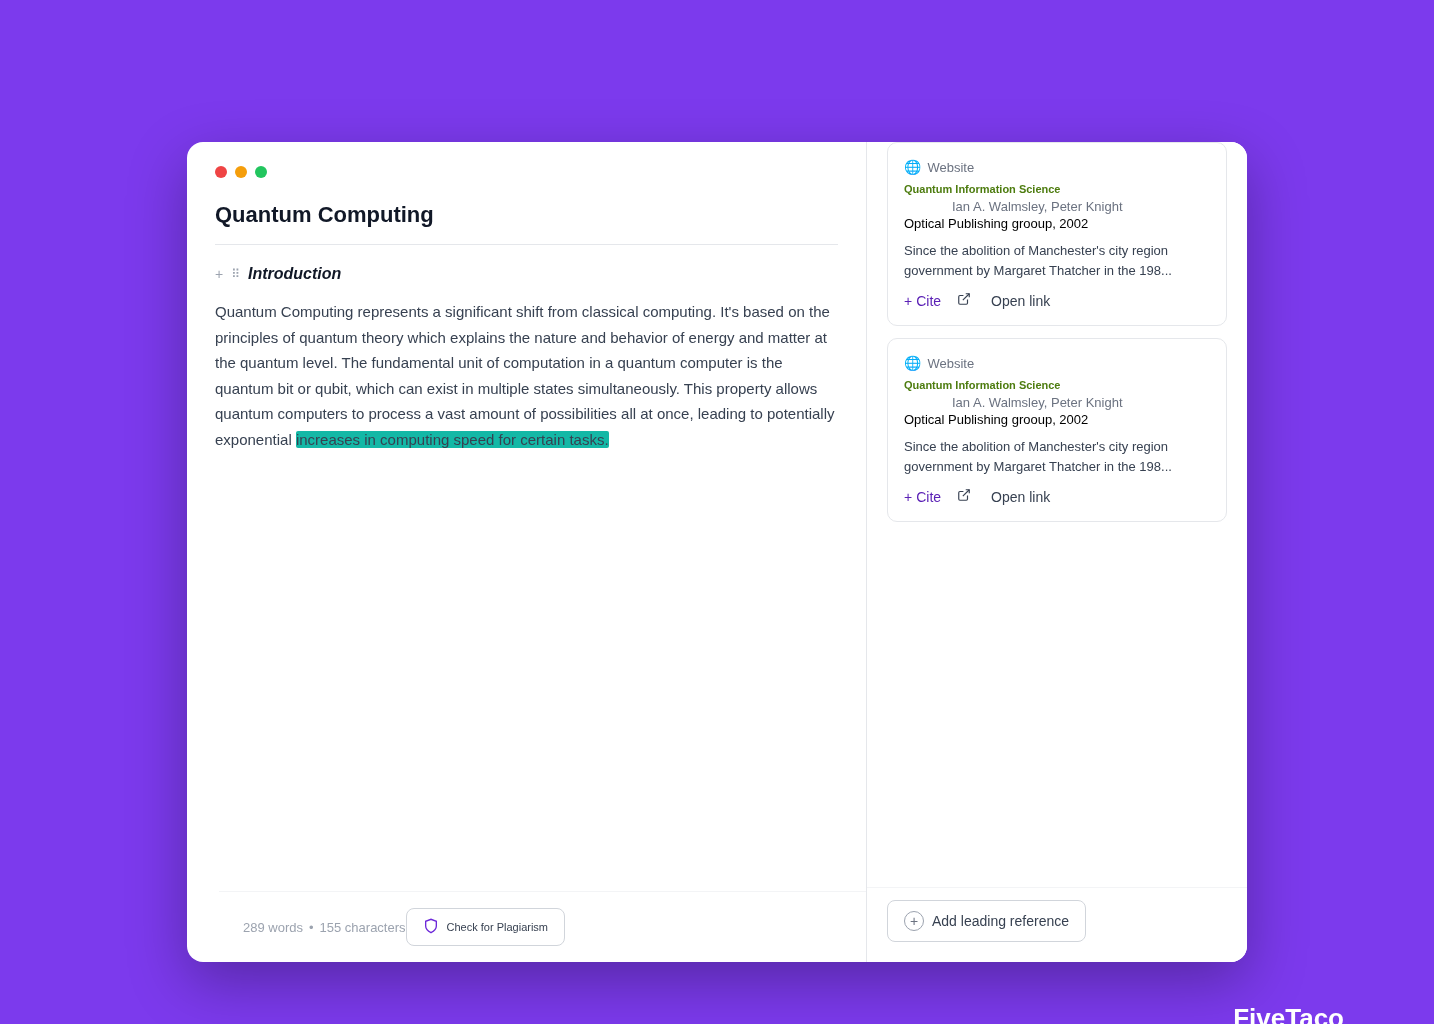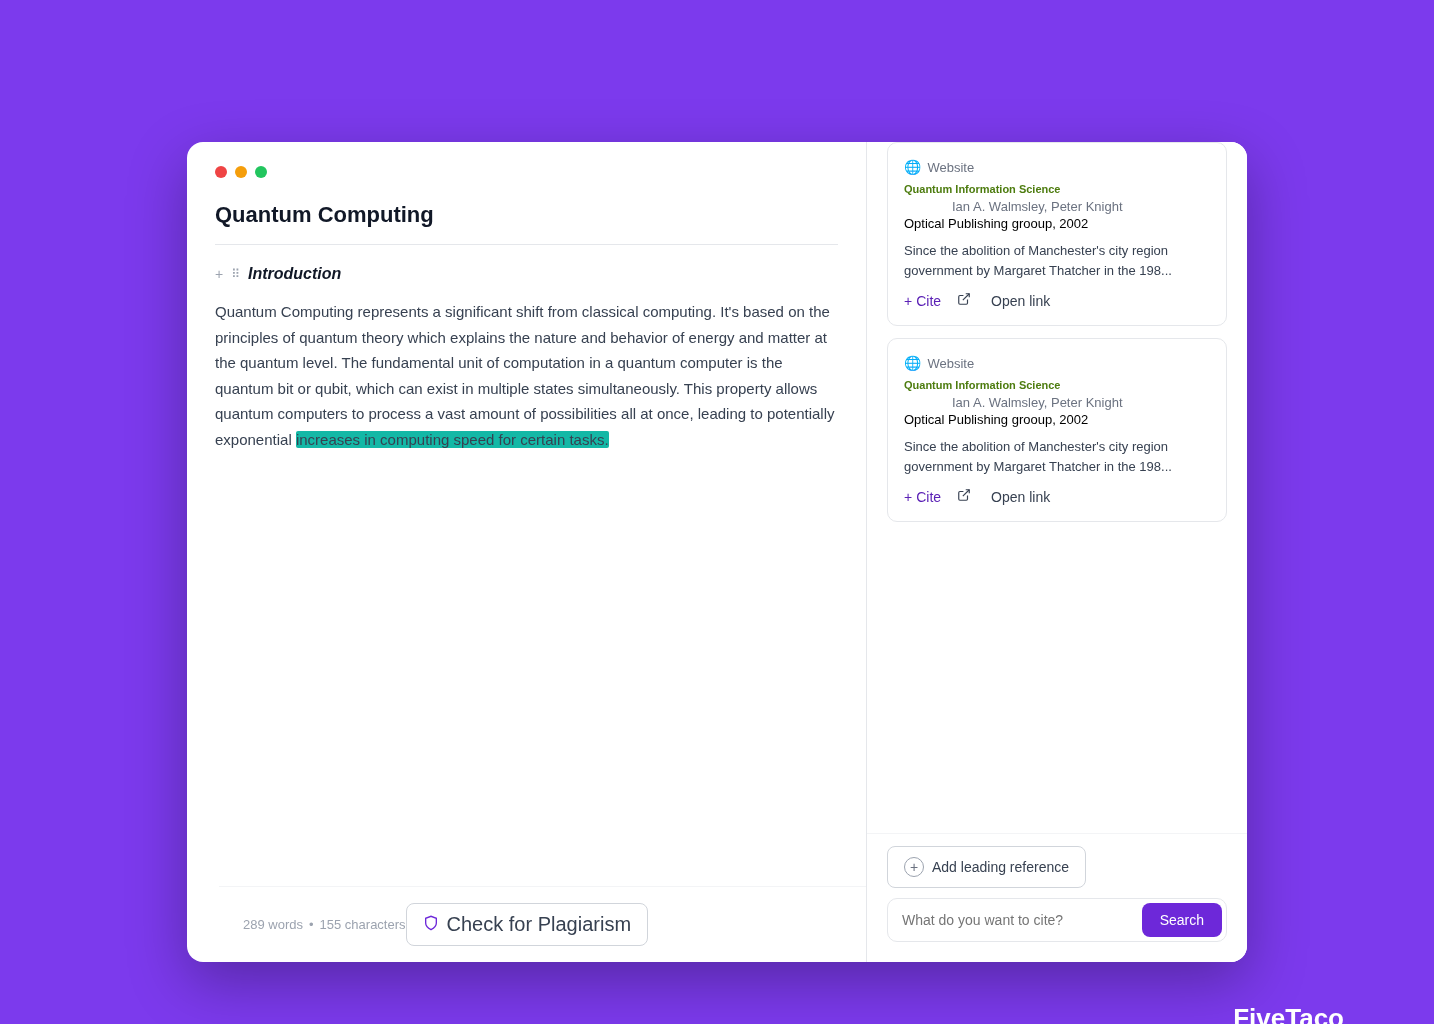--- a/index.html
+++ b/index.html
@@ -140,21 +140,21 @@
 
     .plagiarism-btn {
       display: flex;
       align-items: center;
       gap: 8px;
       border: 1.5px solid #d1d5db;
       border-radius: 8px;
       padding: 9px 16px;
       background: white;
       cursor: pointer;
-      font-size: 20px;
+      font-size: 11px;
       font-weight: 500;
       color: #374151;
     }
 
     .shield-icon {
       color: #6d28d9;
     }
 
     
     .right-panel {
@@ -465,24 +465,20 @@
           </div>
         </div>
 
       </div>
 
       <div class="right-footer">
         <button class="add-custom-ref-btn">
           <div class="plus-circle">+</div>
           <span>Add leading reference</span>
         </button>
-        <div class="search-row">
-          <input class="search-input" type="text" placeholder="What do you want to cite?" style="">
-          <button class="search-btn">Search</button>
-        </div>
       </div>
 
     </div>
 
   </div>
 
   <div class="brand">
     <span class="five">FiveTaco</span>
   </div>
 

